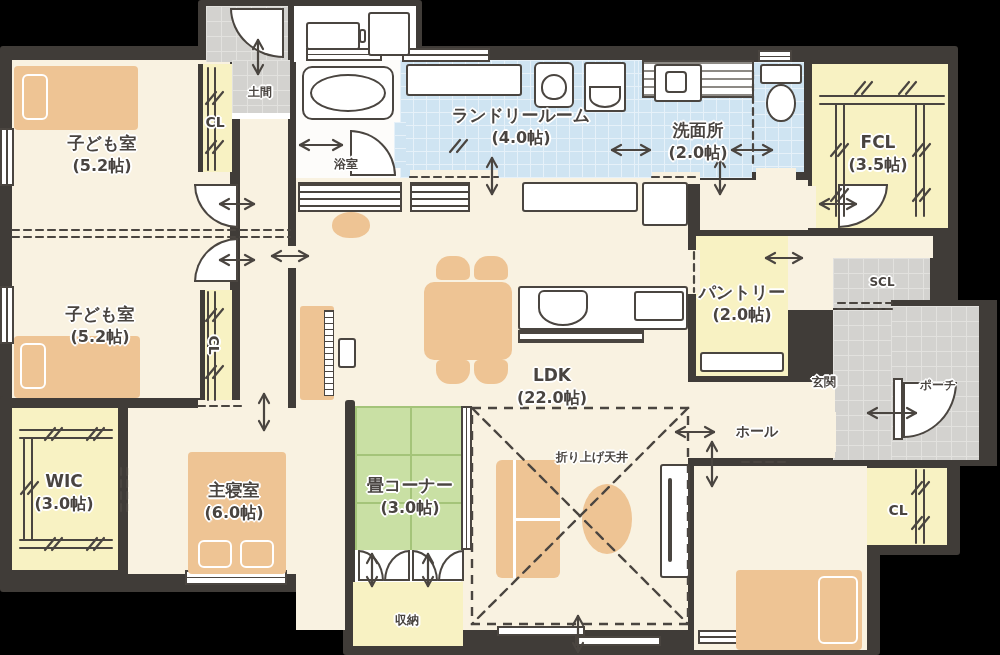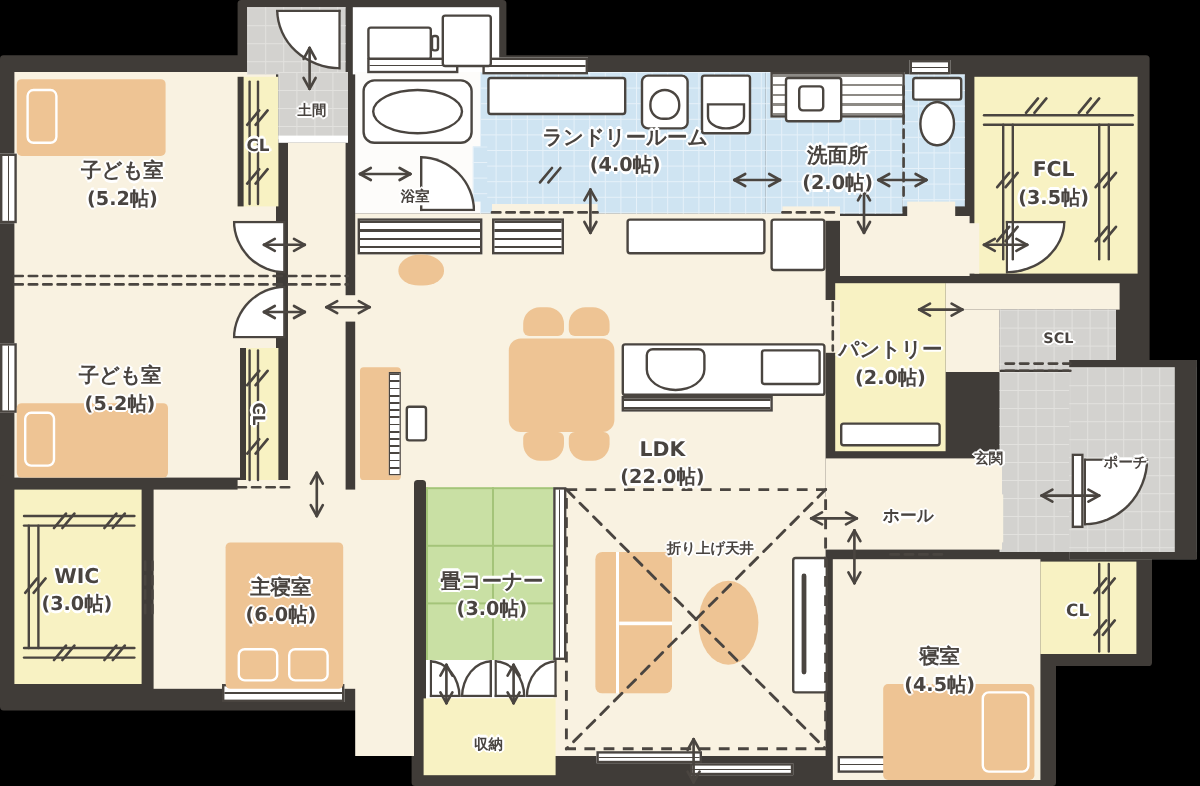--- a/index.html
+++ b/index.html
@@ -214,23 +214,20 @@
   <div class="lbl" style="left:410px;top:496px">
     <span>畳コーナー</span>
     <span class="sz">(3.0帖)</span></div>
   <div class="lbl m" style="left:407px;top:620px"><span>収納</span></div>
   <div class="lbl" style="left:64px;top:492px">
     <span>WIC</span>
     <span class="sz">(3.0帖)</span></div>
   <div class="lbl" style="left:234px;top:501px">
     <span>主寝室</span>
     <span class="sz">(6.0帖)</span></div>
-  <div class="lbl" style="left:783px;top:559px">
-    <span>寝室</span>
-    <span class="sz">(4.5帖)</span></div>
   <div class="lbl s" style="left:898px;top:510px"><span>CL</span></div>
 
   <svg id="ov" width="1000" height="655">
       <line x1="258" y1="40" x2="258" y2="74" stroke="#4a4540" stroke-width="2.2" stroke-linecap="round"></line>
       <line x1="258" y1="74" x2="253" y2="65" stroke="#4a4540" stroke-width="2.2" stroke-linecap="round"></line>
       <line x1="258" y1="74" x2="263" y2="65" stroke="#4a4540" stroke-width="2.2" stroke-linecap="round"></line>
       <line x1="258" y1="40" x2="263" y2="49" stroke="#4a4540" stroke-width="2.2" stroke-linecap="round"></line>
       <line x1="258" y1="40" x2="253" y2="49" stroke="#4a4540" stroke-width="2.2" stroke-linecap="round"></line>
       <line x1="300" y1="145" x2="342" y2="145" stroke="#4a4540" stroke-width="2.2" stroke-linecap="round"></line>
       <line x1="342" y1="145" x2="333" y2="150" stroke="#4a4540" stroke-width="2.2" stroke-linecap="round"></line>

